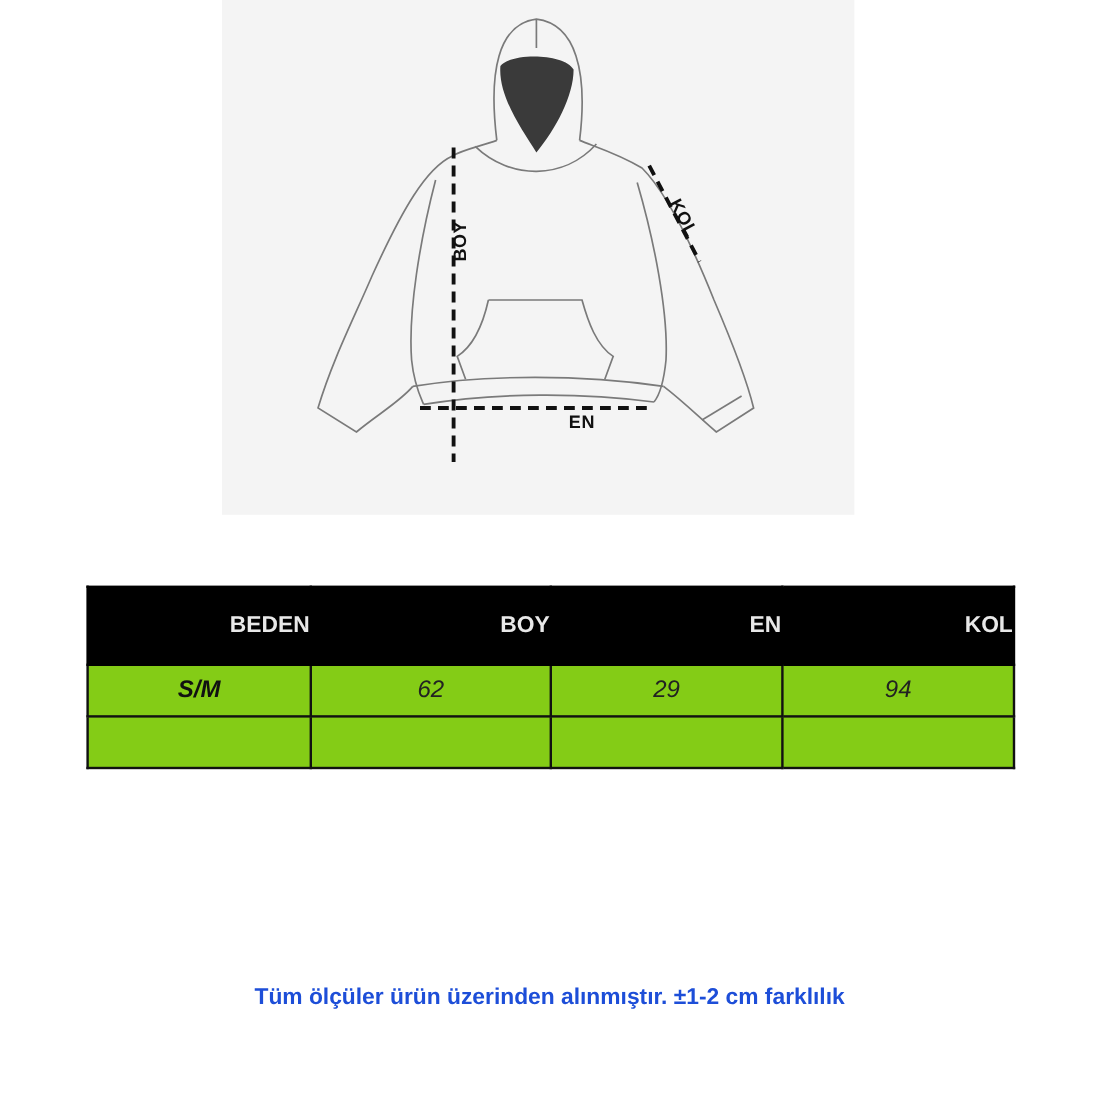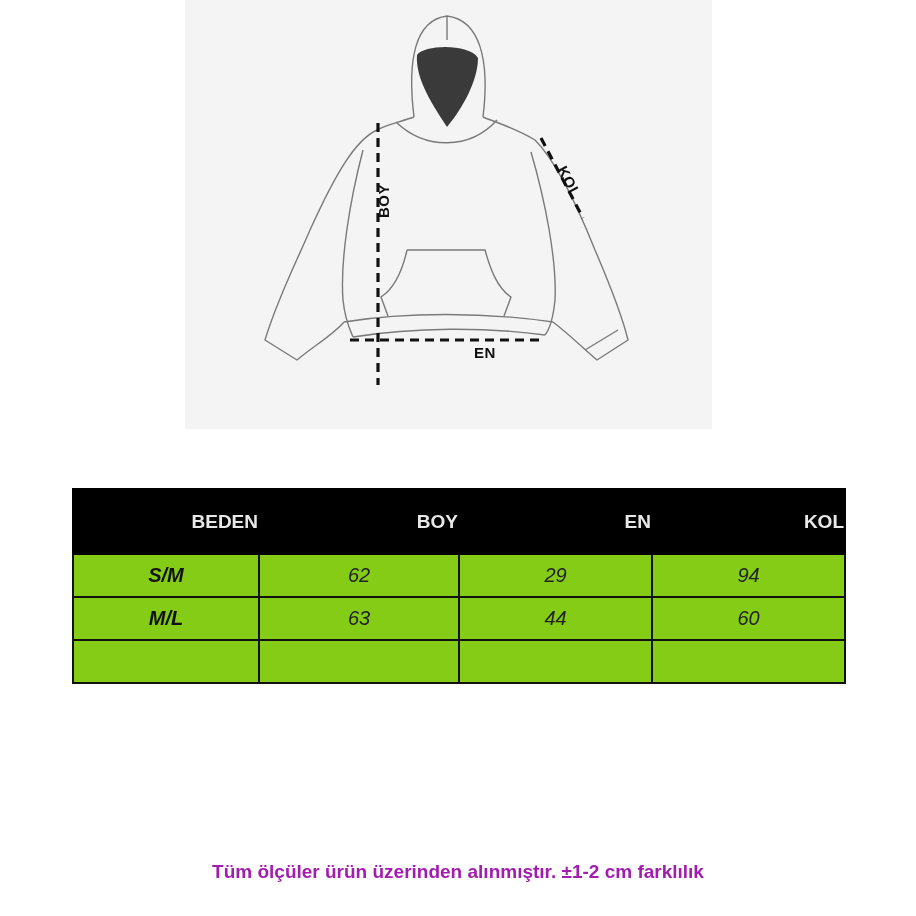--- a/index.html
+++ b/index.html
@@ -27,21 +27,21 @@
     background: #000; color: #e8e8e8; font-weight: 700; font-size: 19px;
     height: 63px; padding: 0; text-align: right; border: 2px solid #000;
   }
   .size-table td {
     border: 2px solid #111; height: 41px; padding: 0; text-align: center;
     font-size: 20px; color: #222; background: #84cc16; font-style: italic;
   }
   .size-table td.size-cell { font-weight: 700; color: #111; }
   .note {
     position: absolute; left: 100px; top: 818px; width: 716px; text-align: center;
-    font-weight: 700; font-size: 19px; line-height: 28px; color: #a21caf; margin-top: 40px;
+    font-weight: 700; font-size: 19px; line-height: 28px; color: #1d4ed8;
   }
 </style>
 </head>
 <body>
 
 <div class="diagram">
   <svg width="527" height="429" viewBox="0 0 527 429">
     <g fill="none" stroke="#7a7a7a" stroke-width="1.4">
 
       <path d="M 229 117 C 222 60 230 20 262 16 C 295 20 305 60 298 117"></path>
@@ -94,26 +94,20 @@
     </tr>
   </thead>
   <tbody>
     <tr>
       <td class="size-cell">S/M</td>
       <td>62</td>
       <td>29</td>
       <td>94</td>
     </tr>
     <tr>
-      <td class="size-cell">M/L</td>
-      <td>63</td>
-      <td>44</td>
-      <td>60</td>
-    </tr>
-    <tr>
       <td class="size-cell"></td>
       <td></td>
       <td></td>
       <td></td>
     </tr>
   </tbody>
 </table>
 
 <div class="note">
   <div>Tüm ölçüler ürün üzerinden alınmıştır. ±1-2 cm farklılık</div>

